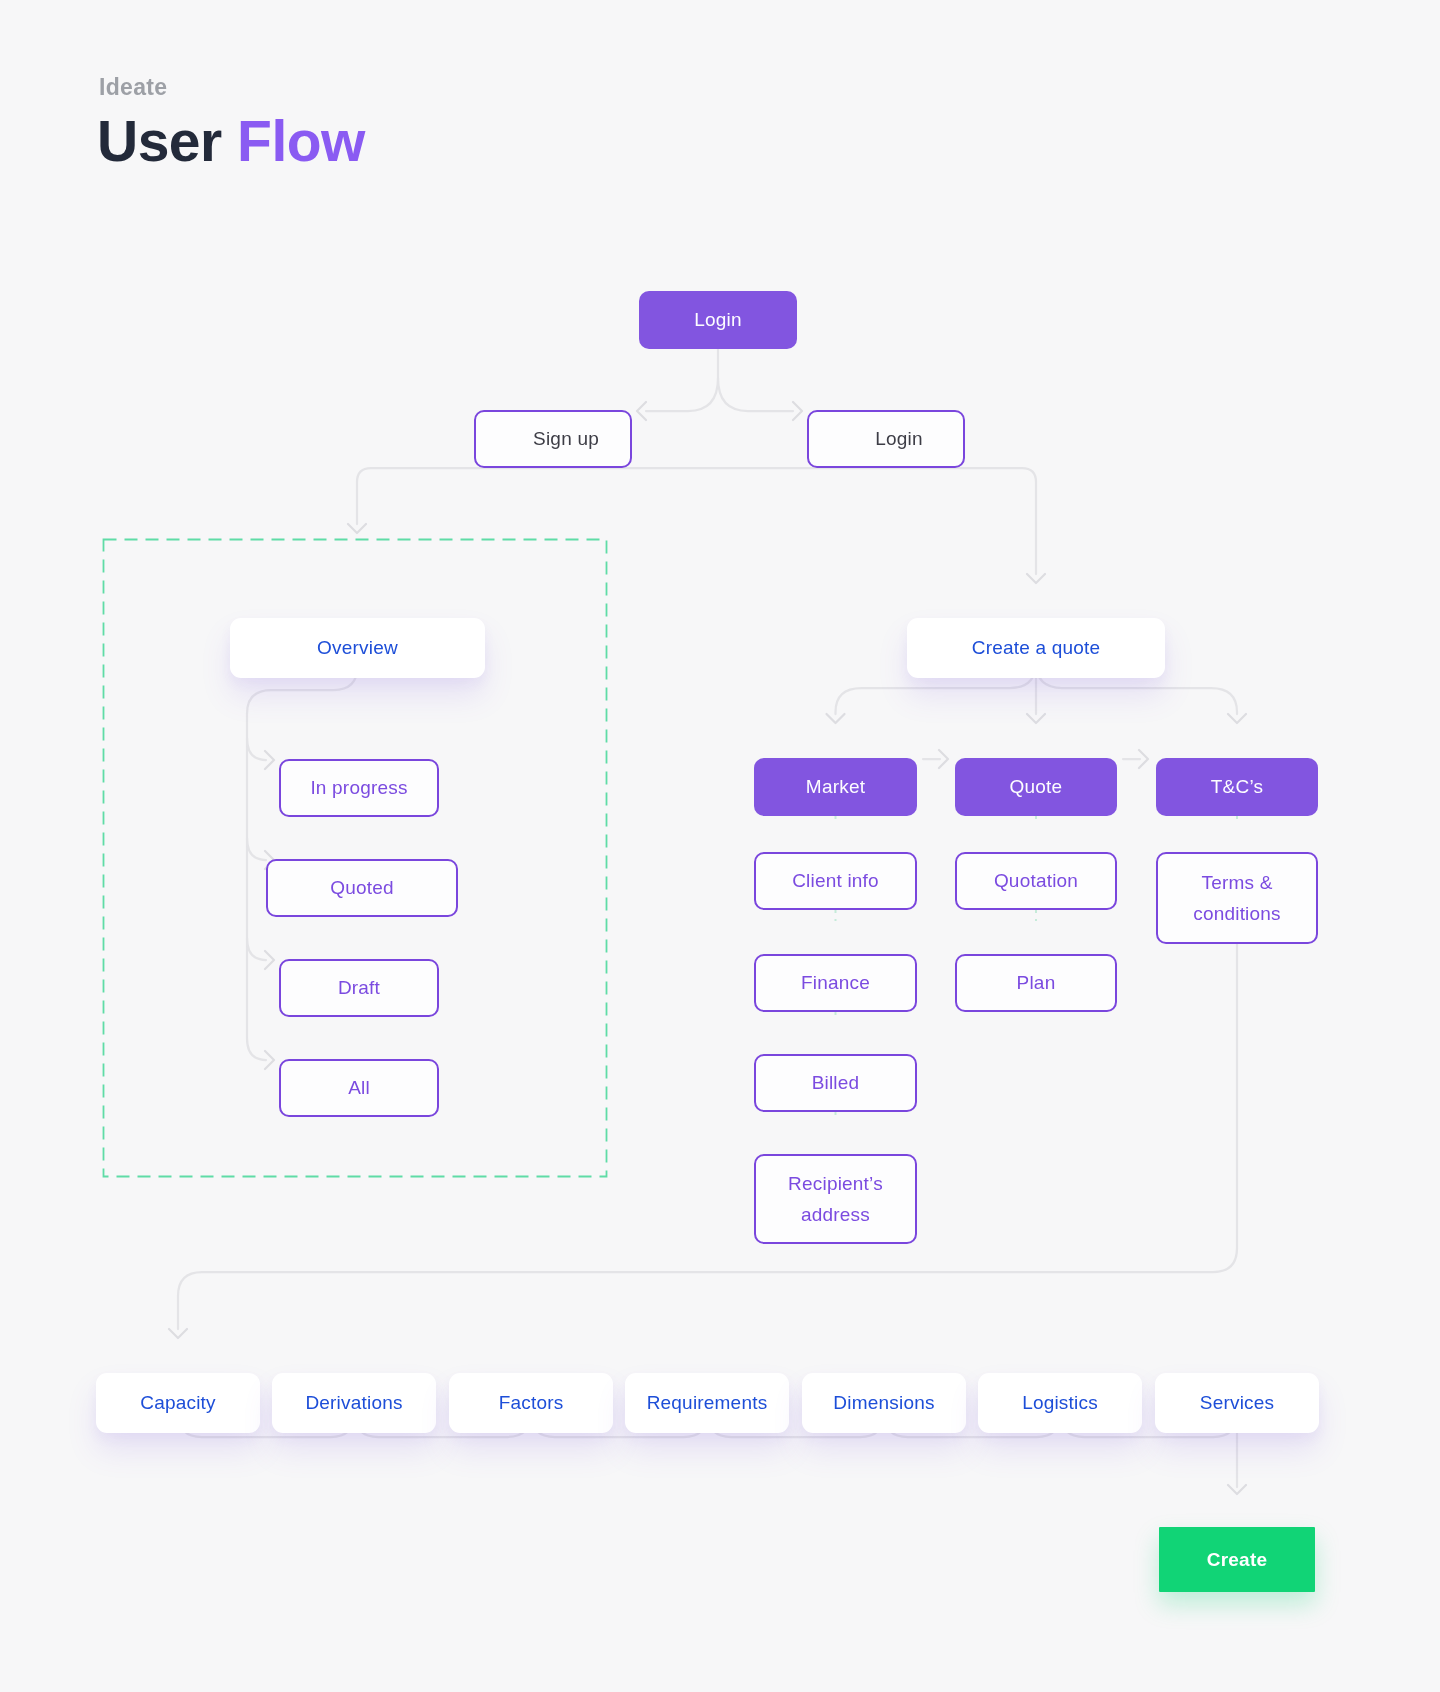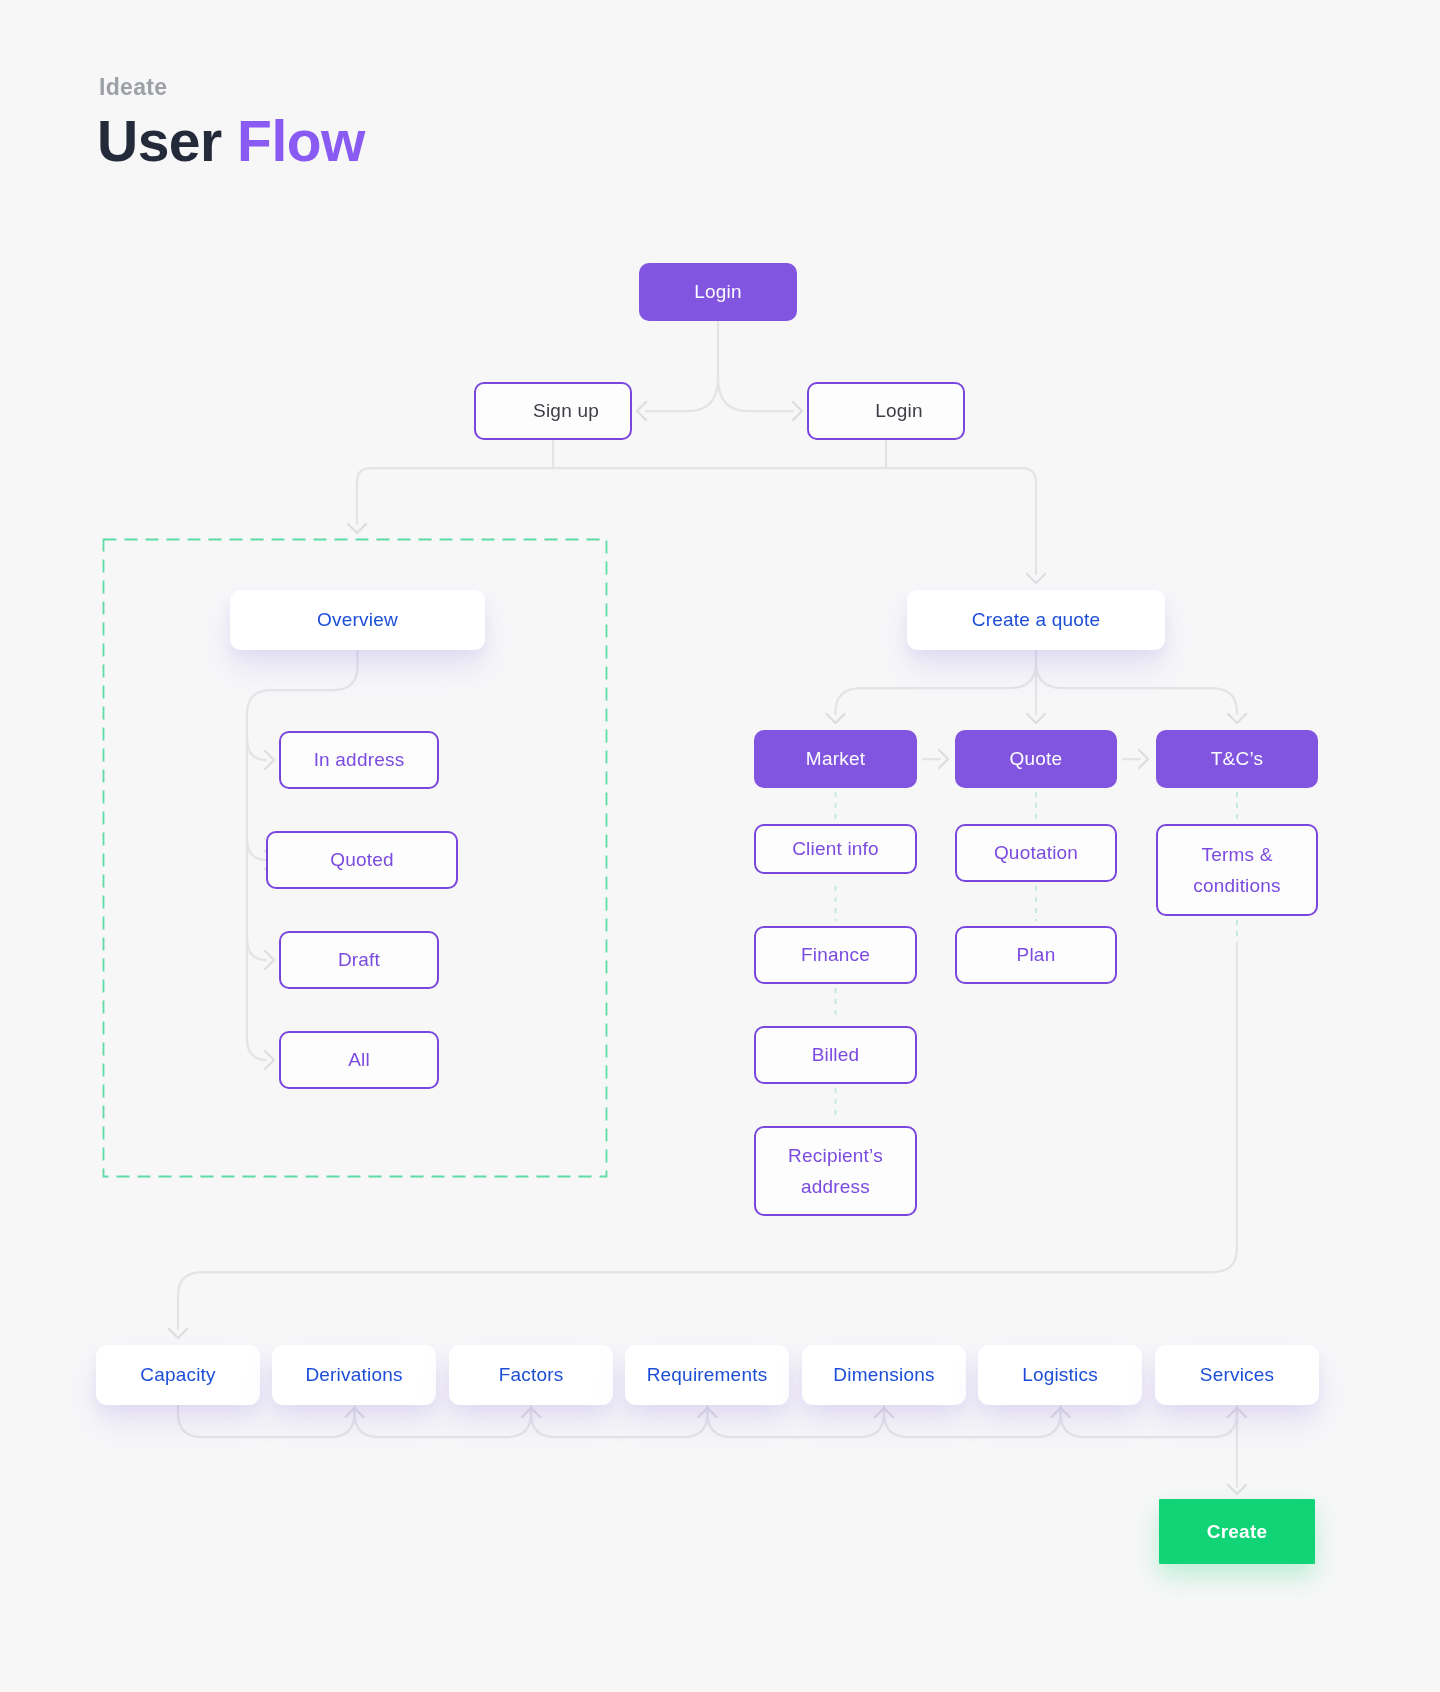--- a/index.html
+++ b/index.html
@@ -6,21 +6,21 @@
   .canvas{position:relative;width:1440px;height:1692px;background:#f7f7f8;overflow:hidden;
           font-family:"Liberation Sans",sans-serif;}
   .connectors{position:absolute;left:0;top:0;}
   .eyebrow{position:absolute;left:99px;top:74px;font-size:23px;font-weight:700;
            color:var(--eyebrow-gray,#9da0a6);letter-spacing:.3px;}
   .title{position:absolute;left:97px;top:108px;font-size:57px;font-weight:700;
          letter-spacing:-.5px;color:var(--title-dark,#232a3a);}
   .title .accent{color:var(--title-accent,#8a5bf2);}
   .node{position:absolute;display:flex;align-items:center;justify-content:center;
         text-align:center;font-size:19px;letter-spacing:.2px;box-sizing:border-box;
-        white-space:nowrap;}
+        white-space:nowrap;margin-top:28px;}
   .filled{background:var(--purple-fill,#8255e0);color:#fdfdff;border-radius:10px;}
   .outline{background:#fdfdfe;border:2px solid var(--purple-border,#7a46dd);
            color:var(--purple-text,#7b4be0);border-radius:10px;}
   .outline-dark{background:#fdfdfe;border:2px solid var(--purple-border,#7a46dd);
            color:#3d3d46;border-radius:10px;padding-left:26px;}
   .card{background:#ffffff;color:#1d4ed8;border-radius:11px;
         box-shadow:0 18px 30px rgba(124,86,227,.13),0 6px 12px rgba(124,86,227,.06);}
   .create-btn{background:var(--green,#11d476);color:#fff;font-weight:700;border-radius:1px;
         box-shadow:0 12px 24px rgba(17,212,118,.25);}
   .multiline{white-space:normal;line-height:1.65;padding:0 14px;}
@@ -109,32 +109,32 @@
       <path d="M1228 1485 L1237 1494 L1246 1485"></path>
     </g>
   </svg>
 
   <div class="node filled" style="left:639px;top:263px;width:158px;height:58px">Login</div>
 
   <div class="node outline-dark" style="left:474px;top:382px;width:158px;height:58px">Sign up</div>
   <div class="node outline-dark" style="left:807px;top:382px;width:158px;height:58px">Login</div>
 
   <div class="node card" style="left:230px;top:590px;width:255px;height:60px">Overview</div>
-  <div class="node outline" style="left:279px;top:731px;width:160px;height:58px">In address</div>
+  <div class="node outline" style="left:279px;top:731px;width:160px;height:58px">In progress</div>
   <div class="node outline" style="left:266px;top:831px;width:192px;height:58px">Quoted</div>
   <div class="node outline" style="left:279px;top:931px;width:160px;height:58px">Draft</div>
   <div class="node outline" style="left:279px;top:1031px;width:160px;height:58px">All</div>
 
   <div class="node card" style="left:907px;top:590px;width:258px;height:60px">Create a quote</div>
 
   <div class="node filled" style="left:754px;top:730px;width:163px;height:58px">Market</div>
   <div class="node filled" style="left:955px;top:730px;width:162px;height:58px">Quote</div>
   <div class="node filled" style="left:1156px;top:730px;width:162px;height:58px">T&amp;C’s</div>
 
-  <div class="node outline" style="left:754px;top:824px;width:163px;height:50px">Client info</div>
+  <div class="node outline" style="left:754px;top:824px;width:163px;height:58px">Client info</div>
   <div class="node outline" style="left:754px;top:926px;width:163px;height:58px">Finance</div>
   <div class="node outline" style="left:754px;top:1026px;width:163px;height:58px">Billed</div>
   <div class="node outline multiline" style="left:754px;top:1126px;width:163px;height:90px">Recipient’s address</div>
 
   <div class="node outline" style="left:955px;top:824px;width:162px;height:58px">Quotation</div>
   <div class="node outline" style="left:955px;top:926px;width:162px;height:58px">Plan</div>
 
   <div class="node outline multiline" style="left:1156px;top:824px;width:162px;height:92px">Terms &amp; conditions</div>
 
   <div class="node card" style="left:96px;top:1345px;width:164px;height:60px">Capacity</div>

